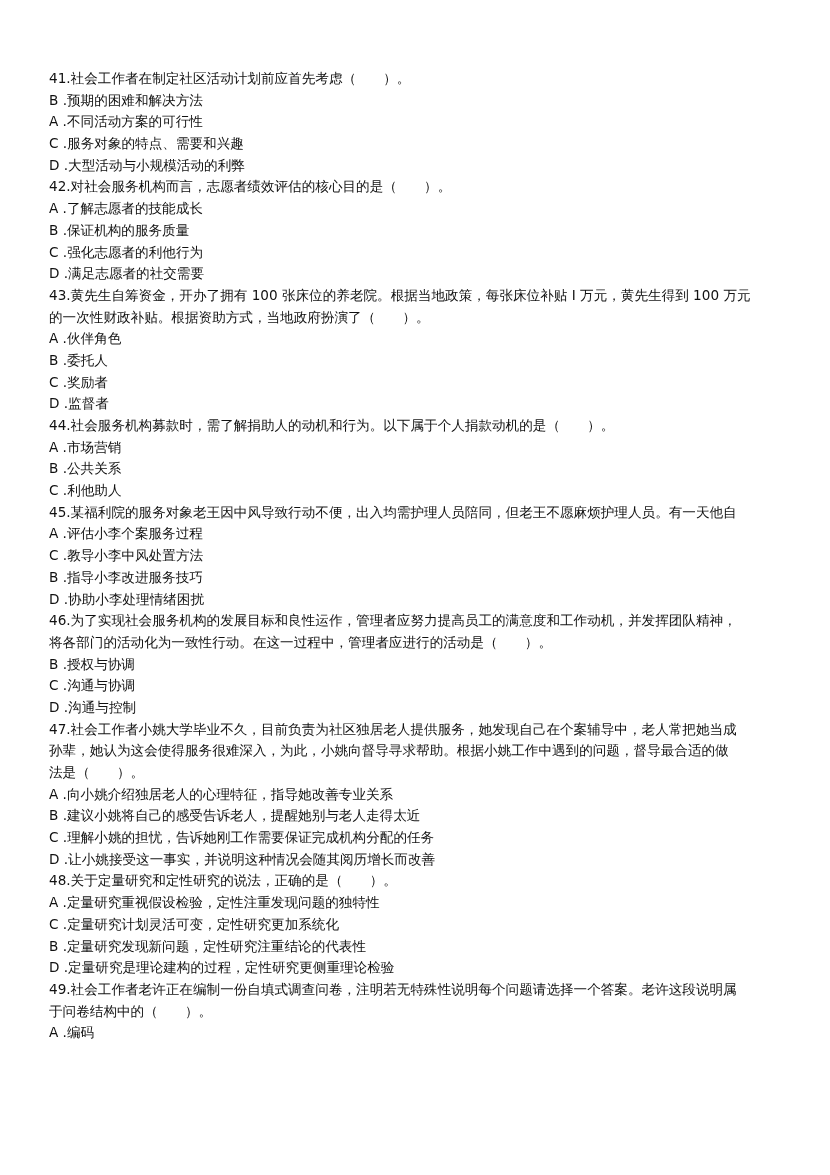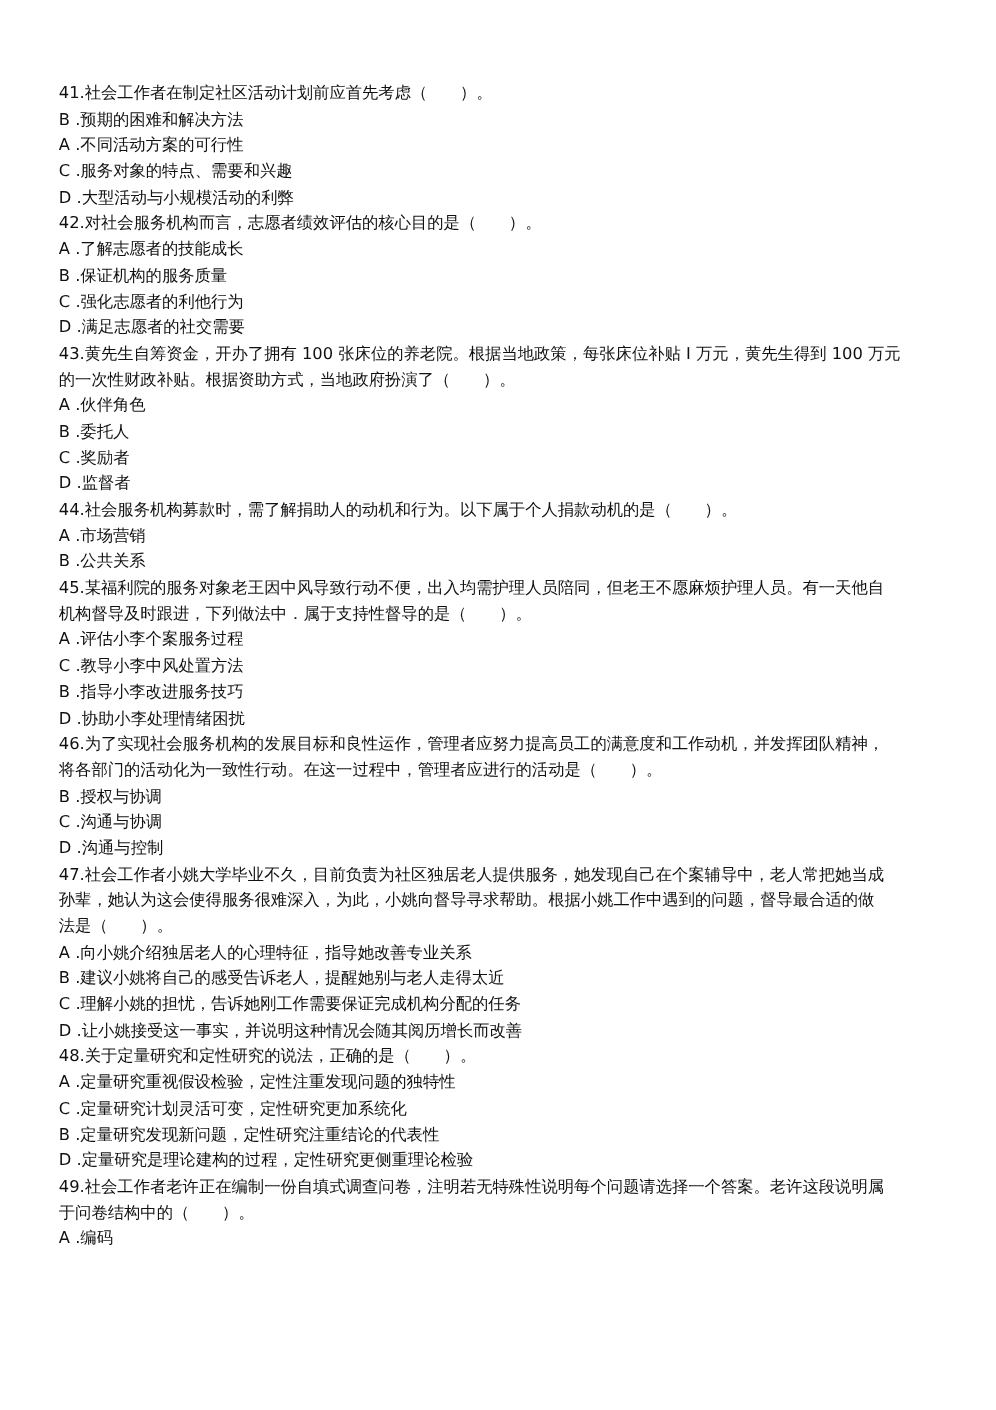--- a/index.html
+++ b/index.html
@@ -43,25 +43,25 @@
     <div class="line">A .伙伴角色</div>
     <div class="line">B .委托人</div>
     <div class="line">C .奖励者</div>
     <div class="line">D .监督者</div>
   </div>
 
   <div class="question">
     <div class="line">44.社会服务机构募款时，需了解捐助人的动机和行为。以下属于个人捐款动机的是（　　）。</div>
     <div class="line">A .市场营销</div>
     <div class="line">B .公共关系</div>
+    <div class="line">C .利他助人</div>
   </div>
 
   <div class="question">
     <div class="line">45.某福利院的服务对象老王因中风导致行动不便，出入均需护理人员陪同，但老王不愿麻烦护理人员。有一天他自</div>
-    <div class="line">机构督导及时跟进，下列做法中．属于支持性督导的是（　　）。</div>
     <div class="line">A .评估小李个案服务过程</div>
     <div class="line">C .教导小李中风处置方法</div>
     <div class="line">B .指导小李改进服务技巧</div>
     <div class="line">D .协助小李处理情绪困扰</div>
   </div>
 
   <div class="question">
     <div class="line">46.为了实现社会服务机构的发展目标和良性运作，管理者应努力提高员工的满意度和工作动机，并发挥团队精神，</div>
     <div class="line">将各部门的活动化为一致性行动。在这一过程中，管理者应进行的活动是（　　）。</div>
     <div class="line">B .授权与协调</div>

